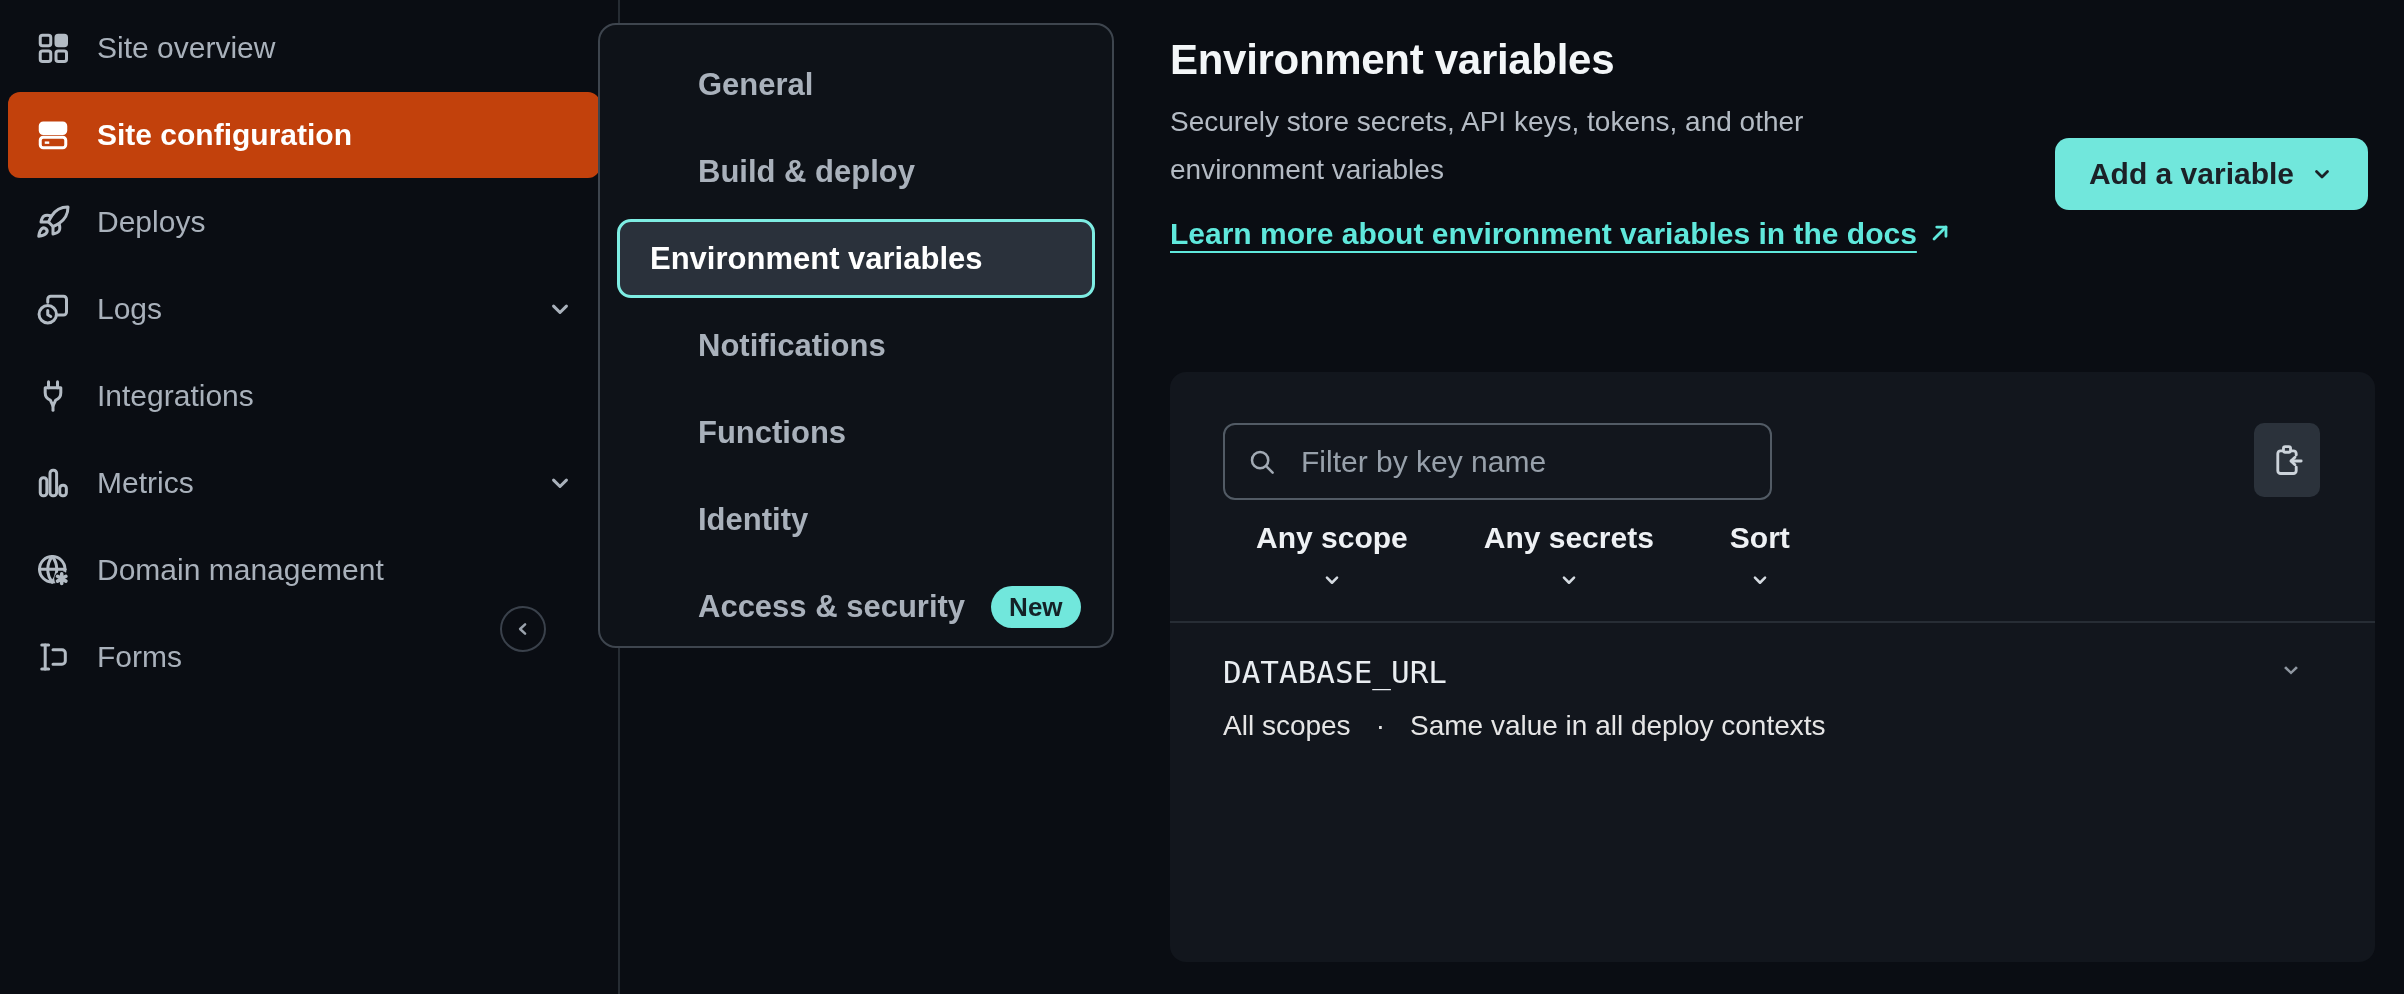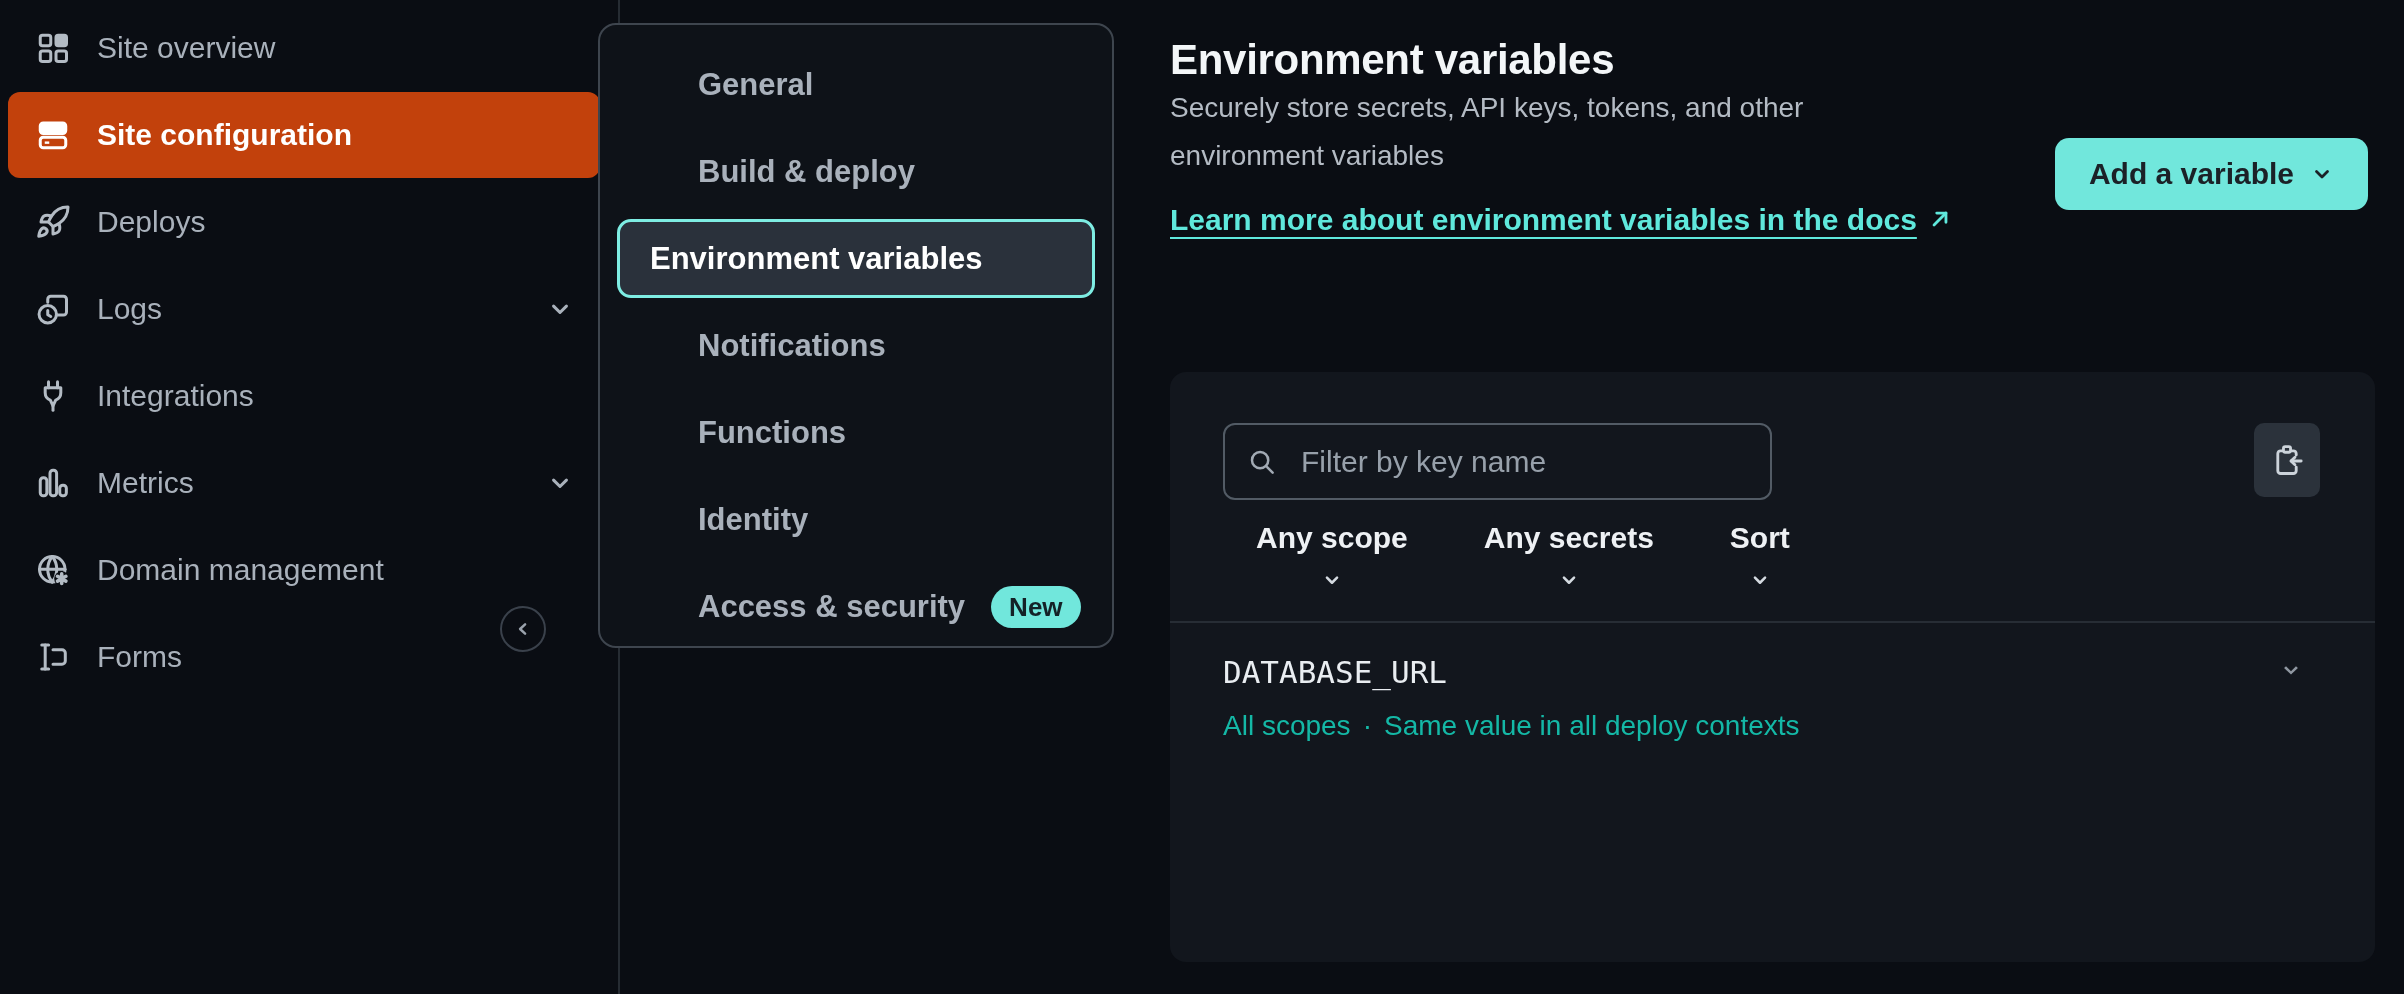--- a/index.html
+++ b/index.html
@@ -38,21 +38,21 @@
                    padding:0 24px 0 50px; font-size:31px; font-weight:600; color:#a9b1bb;margin-left:48px; }
   .settings-item.selected { height:79px; margin:4px 17px; border:3px solid #7eede3;
                             border-radius:14px; background:#2a313b;
                             color:#ffffff; font-weight:700; padding:0 24px 0 30px; }
   .badge-new { margin-left:26px; background:#71e7dc; color:#142227; font-size:26px;
                font-weight:700; border-radius:999px; padding:8px 18px; line-height:1; }
 
   
   .main { position:absolute; left:1170px; top:0; width:1205px; height:994px; }
   .page-title { font-size:42px; font-weight:800; color:#f3f6f8; margin-top:36px; letter-spacing:-0.3px; }
-  .page-desc { max-width:790px; font-size:28px; line-height:48px; color:#b4bbc4; }
+  .page-desc { max-width:790px; font-size:28px; line-height:48px; color:#b4bbc4; margin-top:14px; }
   .docs-line { max-width:790px; margin-top:16px; font-size:30px; line-height:48px; font-weight:700; }
   .docs-link { color:#5fe8dc; text-decoration:underline; text-underline-offset:7px;
                text-decoration-thickness:2px; cursor:pointer; }
   .docs-arrow { color:#5fe8dc; display:inline-block; margin-left:10px; }
   .docs-arrow svg { width:26px; height:26px; vertical-align:-2px; }
   .add-btn { position:absolute; top:138px; right:7px; height:72px; padding:0 34px;
              border-radius:14px; background:#71e7dc; color:#1b2127; font-size:30px;
              font-weight:700; display:flex; align-items:center; gap:16px; }
   .add-btn svg { width:24px; height:24px; }
 
@@ -75,22 +75,22 @@
   .filter-btn { display:flex; align-items:center; gap:14px; font-size:30px;
                 font-weight:700; color:#eef1f4;flex-direction:column; }
   .filter-btn svg { width:22px; height:22px; color:#d4dae0; }
   .panel-divider { position:absolute; top:249px; left:0; right:0; height:2px; background:#272d35; }
   .var-row { position:absolute; top:278px; left:53px; right:71px; cursor:pointer;text-align:center; }
   .var-key-row { display:flex; justify-content:space-between; align-items:center; }
   .var-key { font-family:"DejaVu Sans Mono", monospace; font-size:31px; color:#e9edf1;
              line-height:44px; }
   .var-chevron { color:#8f97a1; display:flex; }
   .var-chevron svg { width:26px; height:26px; }
-  .var-meta { margin-top:14px; font-size:28px; line-height:36px; color:#14b8a6;
-              display:flex; align-items:center; gap:12px; }
+  .var-meta { margin-top:14px; font-size:28px; line-height:36px; color:#e5e5e5;
+              display:flex; align-items:center; gap:25px; }
 </style>
 </head>
 <body>
 
 <div class="screen">
 
   <aside class="sidebar">
     <div id="sidebar-items">
         <div class="side-item">
     <span class="side-icon">

